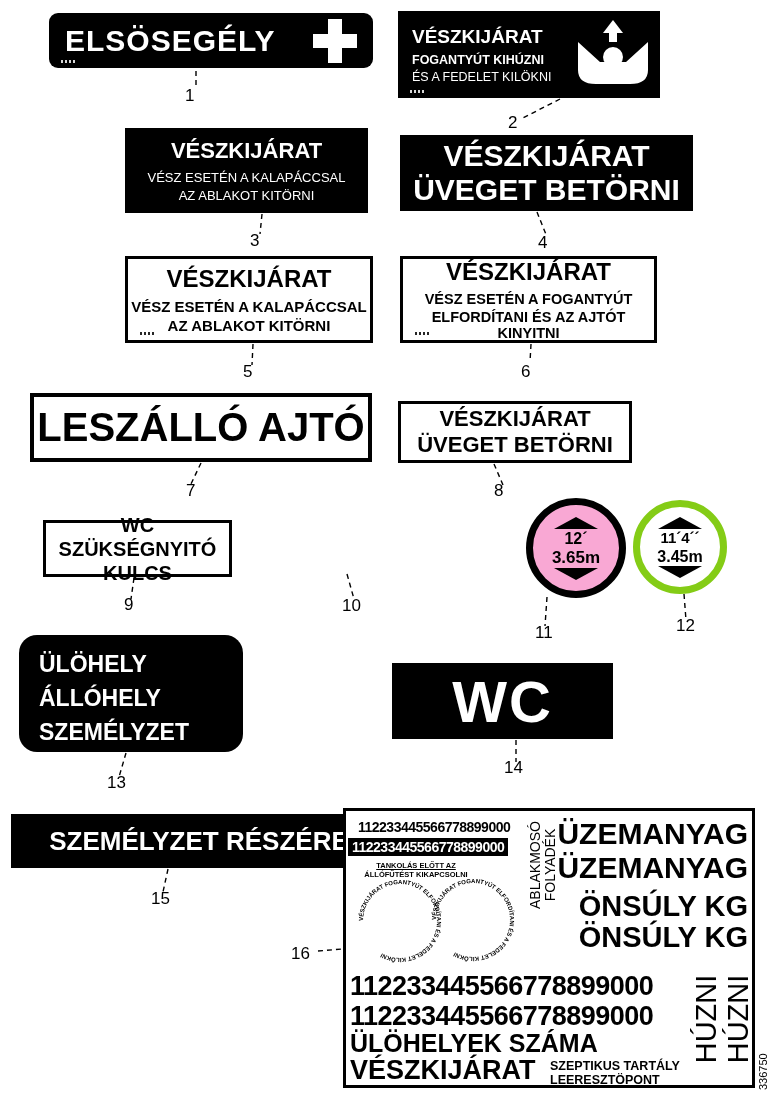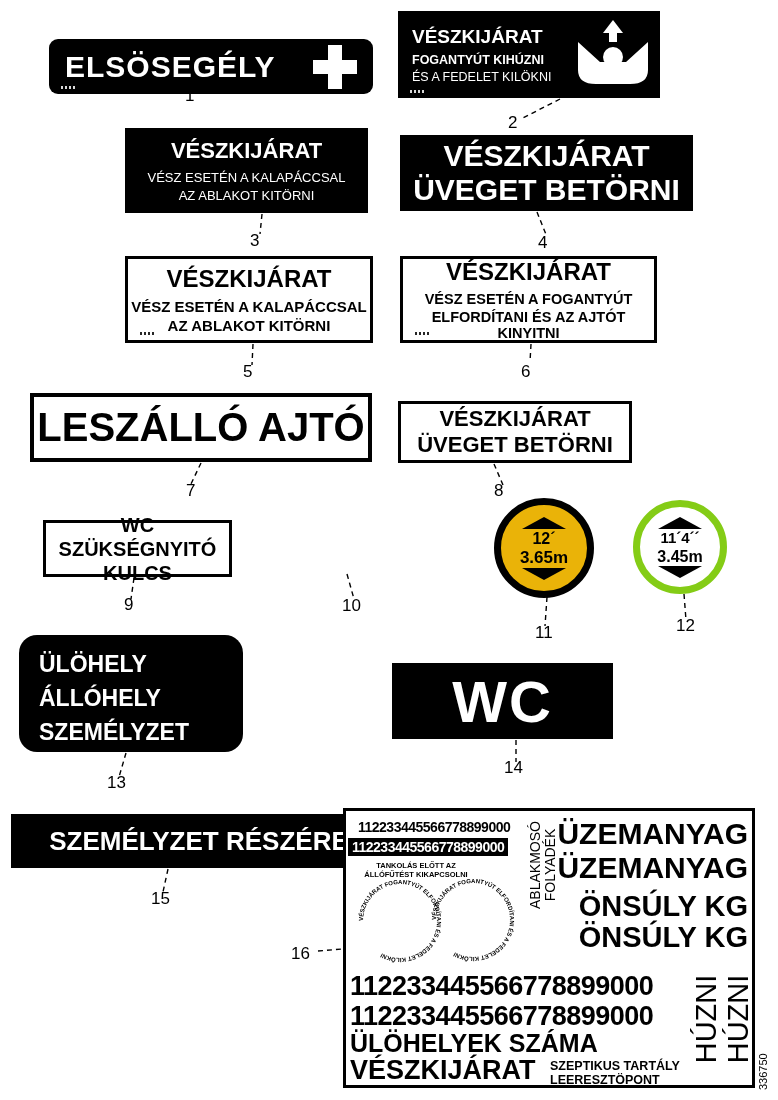--- a/index.html
+++ b/index.html
@@ -39,21 +39,21 @@
       <line x1="347" y1="574" x2="354" y2="599"></line>
       <line x1="547" y1="597" x2="545" y2="626"></line>
       <line x1="684" y1="594" x2="686" y2="620"></line>
       <line x1="126" y1="753" x2="119" y2="777"></line>
       <line x1="516" y1="740" x2="516" y2="762"></line>
       <line x1="168" y1="869" x2="163" y2="892"></line>
       <line x1="318" y1="951" x2="342" y2="949"></line>
     </g>
   </svg>
 
-  <div class="abs blk b" style="left:49px;top:13px;width:324px;height:55px;border-radius:9px;display:flex;align-items:center;padding:0 16px;box-sizing:border-box;margin-top:26px;">
+  <div class="abs blk b" style="left:49px;top:13px;width:324px;height:55px;border-radius:9px;display:flex;align-items:center;padding:0 16px;box-sizing:border-box;">
     <span style="font-size:30px;letter-spacing:1px;">ELSÖSEGÉLY</span>
     <span style="flex:1"></span>
     <svg width="44" height="44" viewBox="0 0 44 44">
       <rect x="15" y="0" width="14" height="44" fill="#fff"></rect>
       <rect x="0" y="15" width="44" height="14" fill="#fff"></rect>
     </svg>
     <i class="fp"></i>
   </div>
   <div class="pnum" style="left:185px;top:86px;">1</div>
 
@@ -114,21 +114,21 @@
   <div class="pnum" style="left:494px;top:481px;">8</div>
 
   <div class="abs wht b ctr" style="left:43px;top:520px;width:189px;height:57px;">
     <div style="font-size:20px;line-height:24px;">WC SZÜKSÉGNYITÓ</div>
     <div style="font-size:20px;line-height:24px;">KULCS</div>
   </div>
   <div class="pnum" style="left:124px;top:595px;">9</div>
 
   <div class="pnum" style="left:342px;top:596px;">10</div>
 
-  <div class="abs ctr b" style="left:494px;top:498px;width:100px;height:100px;border:7px solid #000;border-radius:50%;box-sizing:border-box;background:#eab308;">
+  <div class="abs ctr b" style="left:526px;top:498px;width:100px;height:100px;border:7px solid #000;border-radius:50%;box-sizing:border-box;background:#f9a8d4;">
     <div class="tri-up" style="margin-top:2px;"></div>
     <div style="font-size:16px;line-height:19px;">12´</div>
     <div style="font-size:17px;line-height:20px;">3.65m</div>
     <div class="tri-down" style="margin-bottom:2px;"></div>
   </div>
   <div class="pnum" style="left:535px;top:623px;">11</div>
 
   <div class="abs ctr b" style="left:633px;top:500px;width:94px;height:94px;border:7px solid #84cc16;border-radius:50%;box-sizing:border-box;background:#fff;">
     <div class="tri-up" style="margin-top:1px;"></div>
     <div style="font-size:15px;line-height:18px;">11´4´´</div>
@@ -151,21 +151,21 @@
 
   <div class="abs blk b ctr" style="left:11px;top:814px;width:376px;height:54px;">
     <div style="font-size:26px;">SZEMÉLYZET RÉSZÉRE</div>
   </div>
   <div class="pnum" style="left:151px;top:889px;">15</div>
 
   <div class="sheet">
     <div class="abs" style="left:12px;top:8px;font-size:14px;letter-spacing:-0.5px;">112233445566778899000</div>
     <div class="abs" style="left:2px;top:27px;font-size:14px;letter-spacing:-0.5px;background:#000;color:#fff;padding:1px 4px;">112233445566778899000</div>
     <div class="abs" style="left:14px;top:50px;width:112px;text-align:center;">
-      <div style="font-size:7.5px;line-height:9px;">TANKOLÁS ELŐTT AZ</div>
+      <div style="font-size:7.5px;line-height:9px;text-decoration:underline;">TANKOLÁS ELŐTT AZ</div>
       <div style="font-size:7.5px;line-height:9px;">ÁLLÓFŰTÉST KIKAPCSOLNI</div>
     </div>
 
     <svg class="abs" width="84" height="84" style="left:12px;top:68px;" viewBox="0 0 84 84">
       <defs>
           <path id="circA" d="M 5,42 a 37,37 0 1 1 0,0.01" fill="none"></path>
         </defs>
       <text font-size="6" font-family="Liberation Sans, sans-serif" fill="#000">
         <textPath href="#circA">VÉSZKIJÁRAT FOGANTYÚT ELFORDÍTANI ÉS A FEDELET KILÖKNI</textPath>
       </text>

